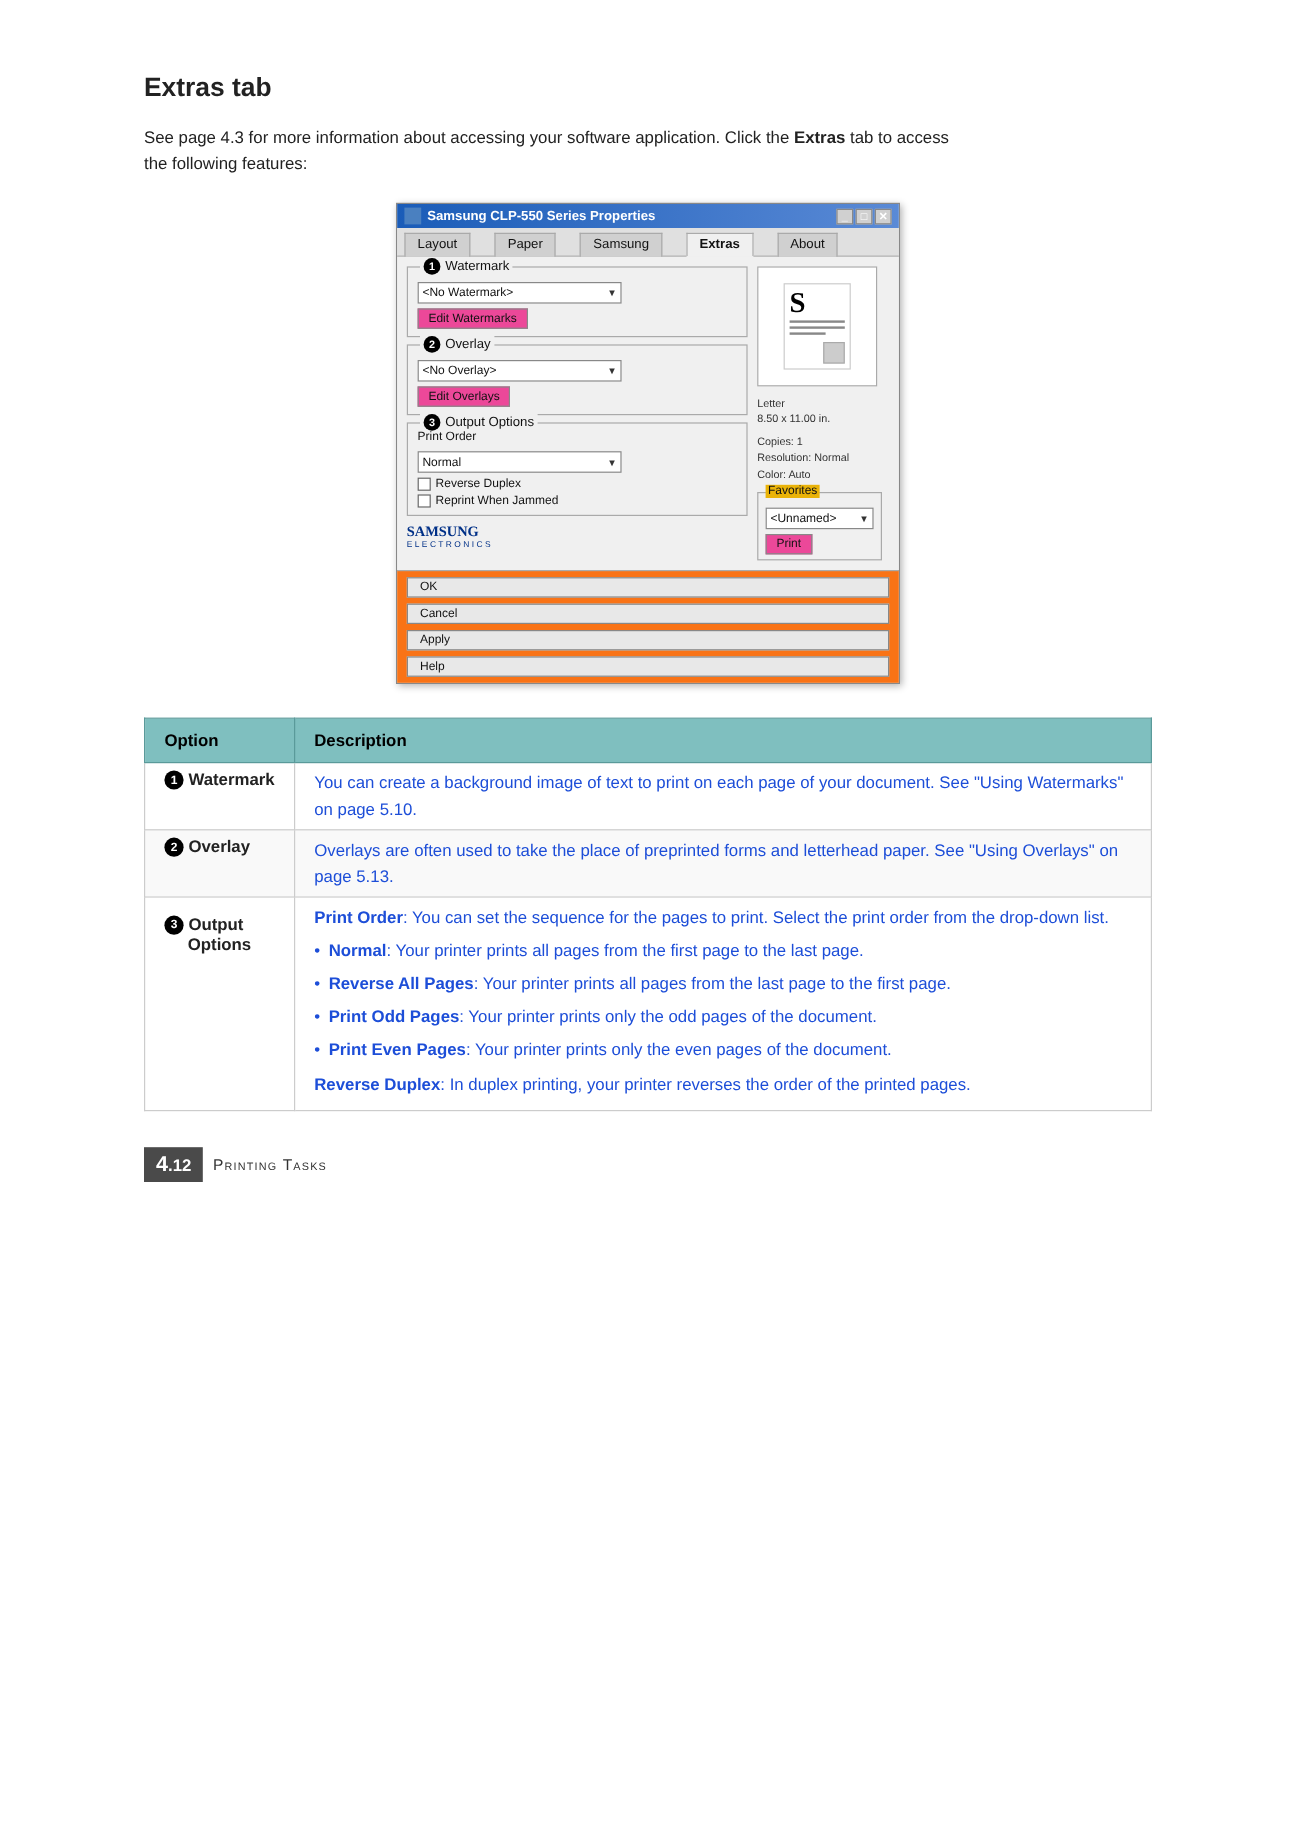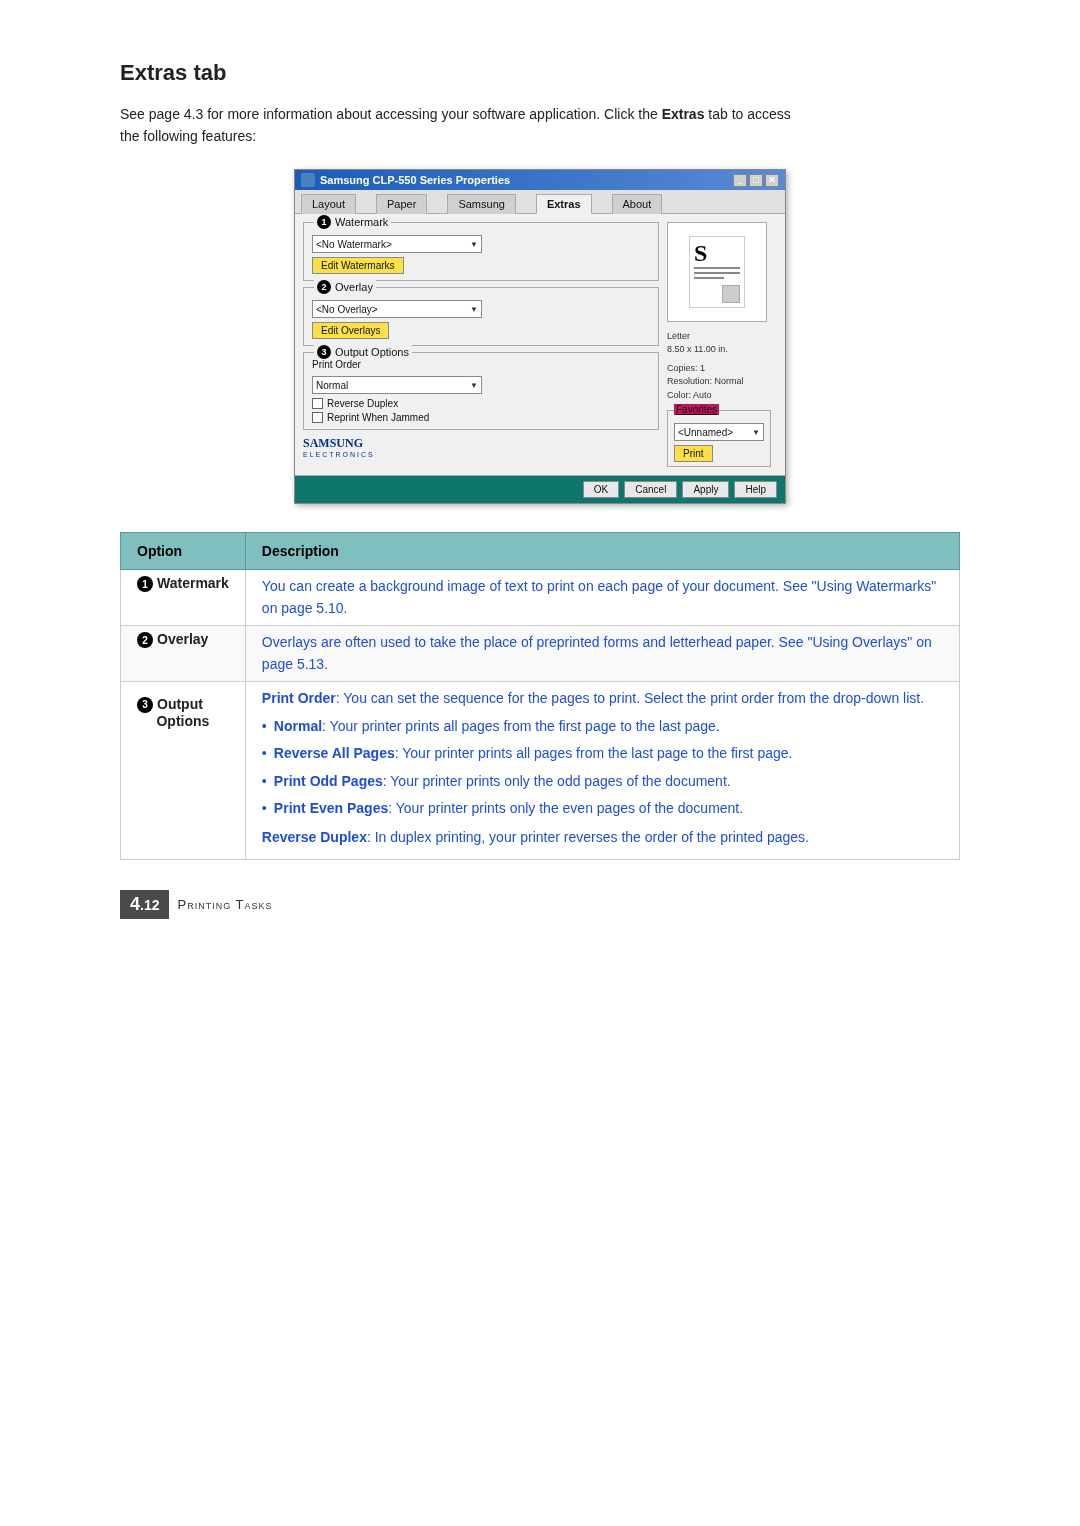--- a/index.html
+++ b/index.html
@@ -27,21 +27,21 @@
     }
 
     
     .dialog-wrapper {
       display: flex;
       justify-content: center;
       margin-bottom: 28px;
     }
 
     .dialog {
-      width: 492px;
+      width: 420px;
       border: 1px solid #888;
       background: #f0f0f0;
       font-size: 11px;
       color: #111;
       box-shadow: 2px 2px 6px rgba(0,0,0,0.3);
     }
 
     .dialog-titlebar {
       background: linear-gradient(to right, #1a5cb8, #5a8ad6);
       color: #fff;
@@ -179,21 +179,21 @@
       height: 18px;
     }
 
     .fake-select-arrow {
       font-size: 8px;
       color: #333;
     }
 
     .small-btn {
       border: 1px solid #888;
-      background: #fde047;
+      background: #ec4899;
       font-size: 10px;
       padding: 2px 8px;
       cursor: pointer;
       display: inline-block;
     }
 
     .output-section {
       margin-top: 2px;
     }
 
@@ -298,23 +298,22 @@
       margin-top: 4px;
       background: #f0f0f0;
       position: relative;
     }
 
     .favorites-label {
       font-size: 10px;
       position: absolute;
       top: -7px;
       left: 6px;
-      background: #be185d;
+      background: #eab308;
       padding: 0 2px;
-      text-decoration: underline;
     }
 
     .samsung-logo {
       display: flex;
       align-items: center;
       gap: 3px;
       margin-top: 6px;
       margin-bottom: 4px;
     }
 
@@ -325,26 +324,27 @@
       font-family: serif;
     }
 
     .electronics-text {
       font-size: 7px;
       color: #003087;
       letter-spacing: 2px;
     }
 
     .dialog-footer {
-      background: #0f766e;
+      background: #f97316;
       border-top: 1px solid #aaa;
       padding: 5px 8px;
       display: flex;
       justify-content: flex-end;
       gap: 5px;
+      flex-direction: column;
     }
 
     .footer-btn {
       border: 1px solid #888;
       background: #e8e8e8;
       font-size: 10px;
       padding: 2px 10px;
       cursor: pointer;
     }
 

